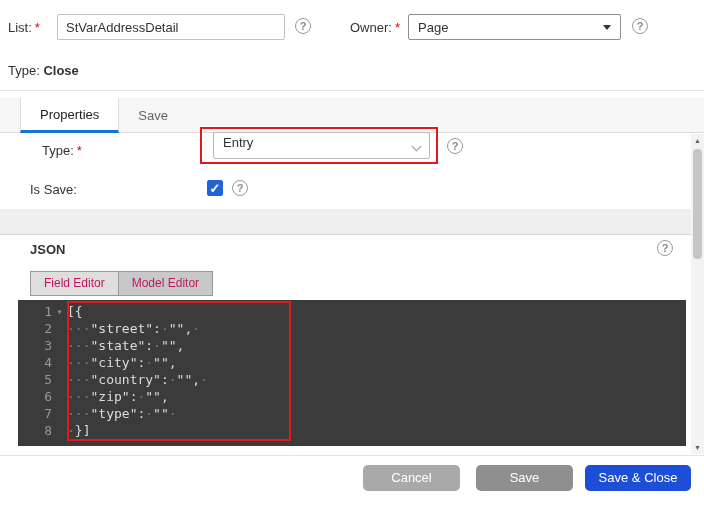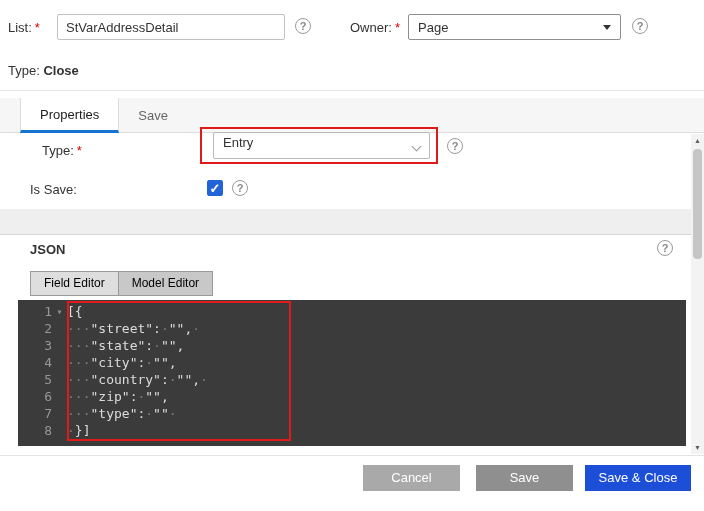--- a/index.html
+++ b/index.html
@@ -54,21 +54,21 @@
     background:#fff; cursor:pointer;
   }
   .checkbox.checked { background:#2264d8; border-color:#2264d8; }
   .checkbox.checked::after {
     content:"✓"; position:absolute; left:0; top:0; width:100%; height:100%;
     color:#fff; font-size:13px; line-height:15px; text-align:center; font-weight:bold;
   }
 
   .editor-toggle { position:absolute; left:30px; top:271px; display:flex; }
   .toggle-btn {
-    height:25px; line-height:23px; padding:0 13px; font-size:12px; color:#000000;
+    height:25px; line-height:23px; padding:0 13px; font-size:12px; color:#be185d;
     background:#dedede; border:1px solid #9a9a9a; cursor:pointer;
   }
   .toggle-btn + .toggle-btn { border-left:none; }
   .toggle-btn.active { background:#c8c8c8; }
 
   .code-editor {
     position:absolute; left:18px; top:300px; width:668px; height:146px;
     background:#3b3b3b; font-family:"DejaVu Sans Mono", monospace; font-size:13px;
     padding-top:3px; overflow:hidden; cursor:text;
   }
@@ -85,21 +85,21 @@
   .scrollbar {
     position:absolute; left:691px; top:134px; width:13px; height:320px; background:#f3f3f3;
   }
   .sb-arrow { position:absolute; left:0; width:13px; height:13px; color:#616161; font-size:7px; line-height:13px; text-align:center; cursor:pointer; }
   .sb-arrow.up { top:0; }
   .sb-arrow.down { bottom:0; }
   .sb-thumb { position:absolute; left:2px; top:15px; width:9px; height:110px; background:#c6c6c6; border-radius:4px; cursor:grab; }
 
   .footer { position:absolute; left:0; top:455px; width:704px; height:56px; background:#fff; border-top:1px solid #e3e3e3; }
   .btn {
-    position:absolute; top:9px; height:26px; border:none; border-radius:0; color:#fff;
+    position:absolute; top:9px; height:26px; border:none; border-radius:5px; color:#fff;
     font-family:"Liberation Sans", sans-serif; font-size:13px; text-align:center; line-height:26px; cursor:pointer;
   }
   .btn.cancel { left:363px; width:97px; background:#a9a9a9; }
   .btn.save { left:476px; width:97px; background:#8f8f8f; }
   .btn.save-close { left:585px; width:106px; background:#1d4ed8; }
 </style>
 </head>
 <body>
 
 <div class="app">

